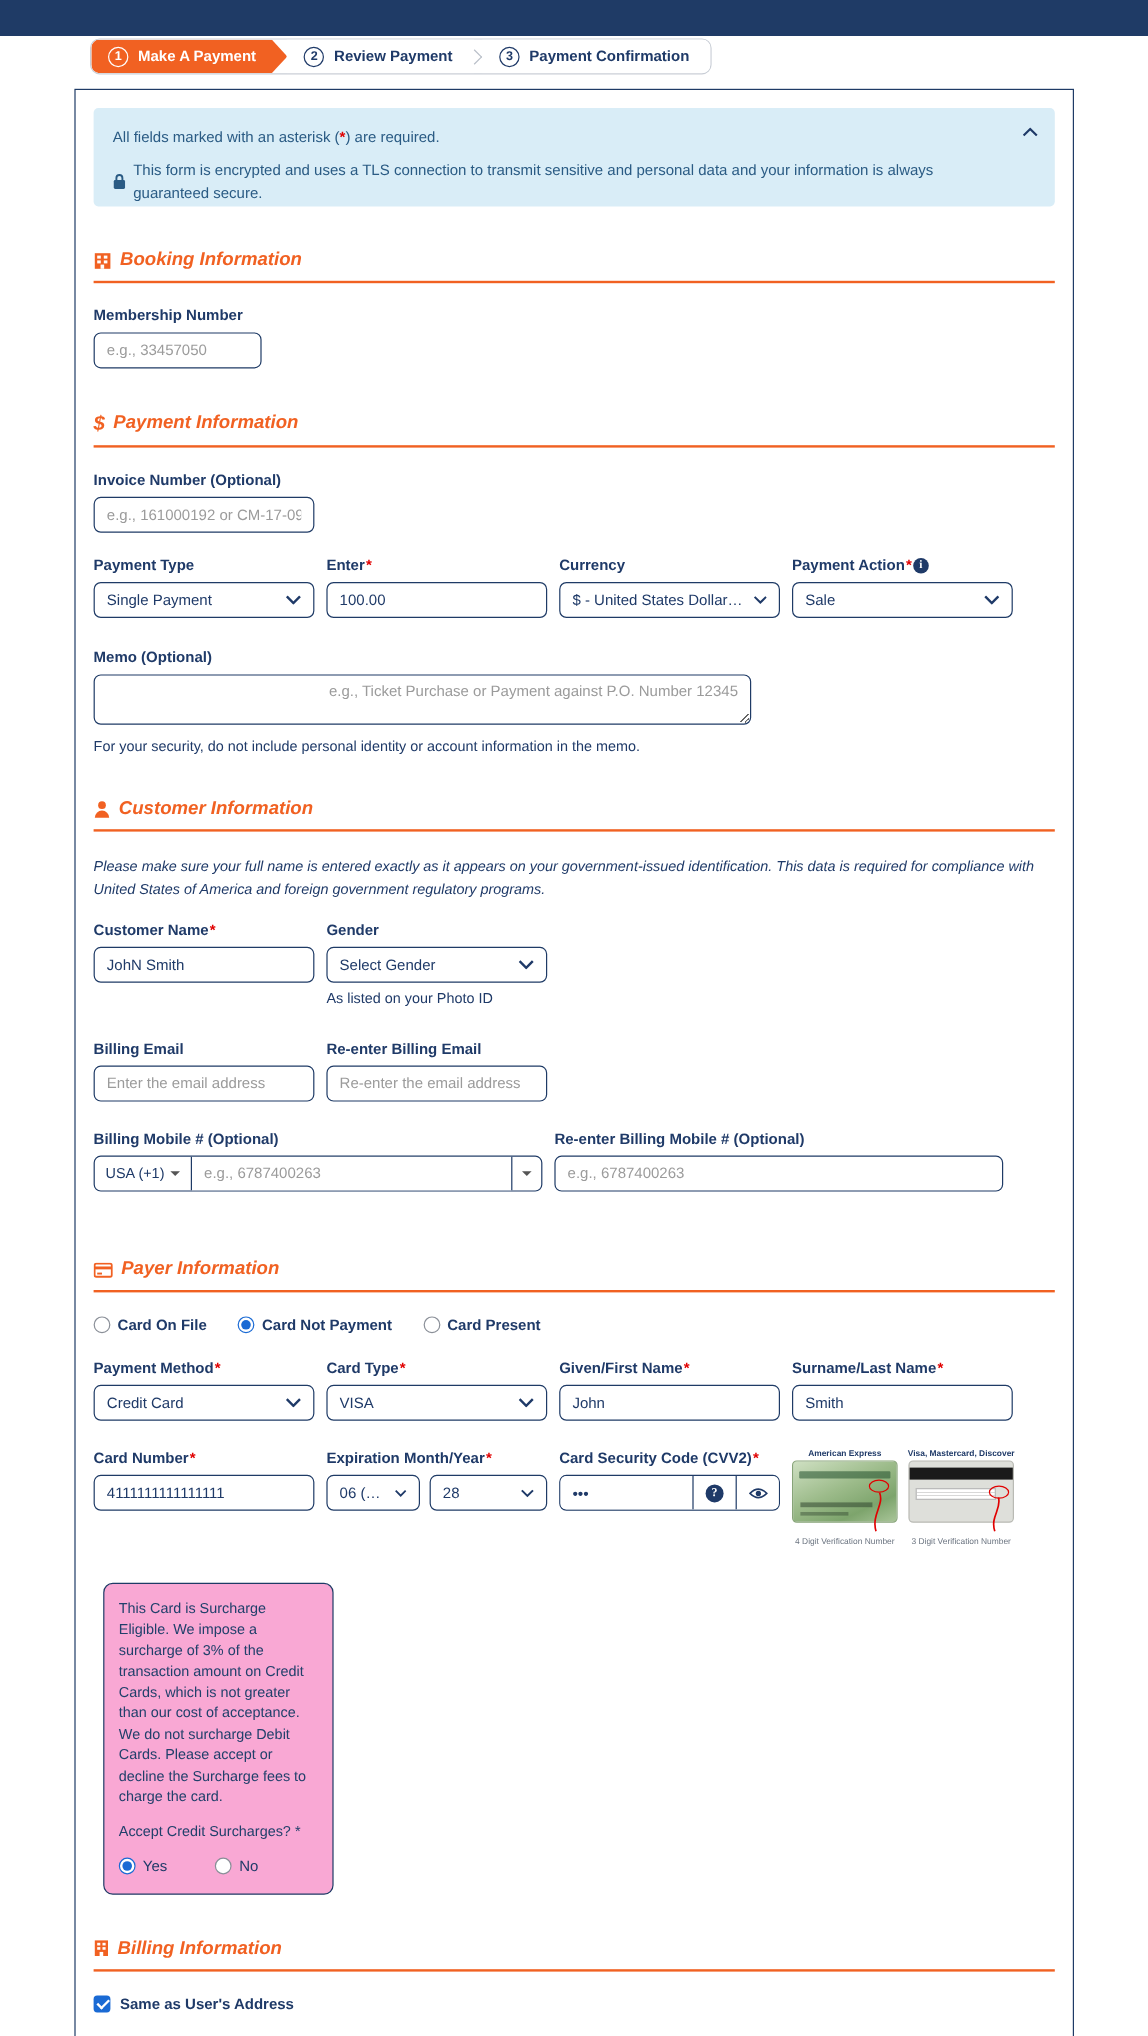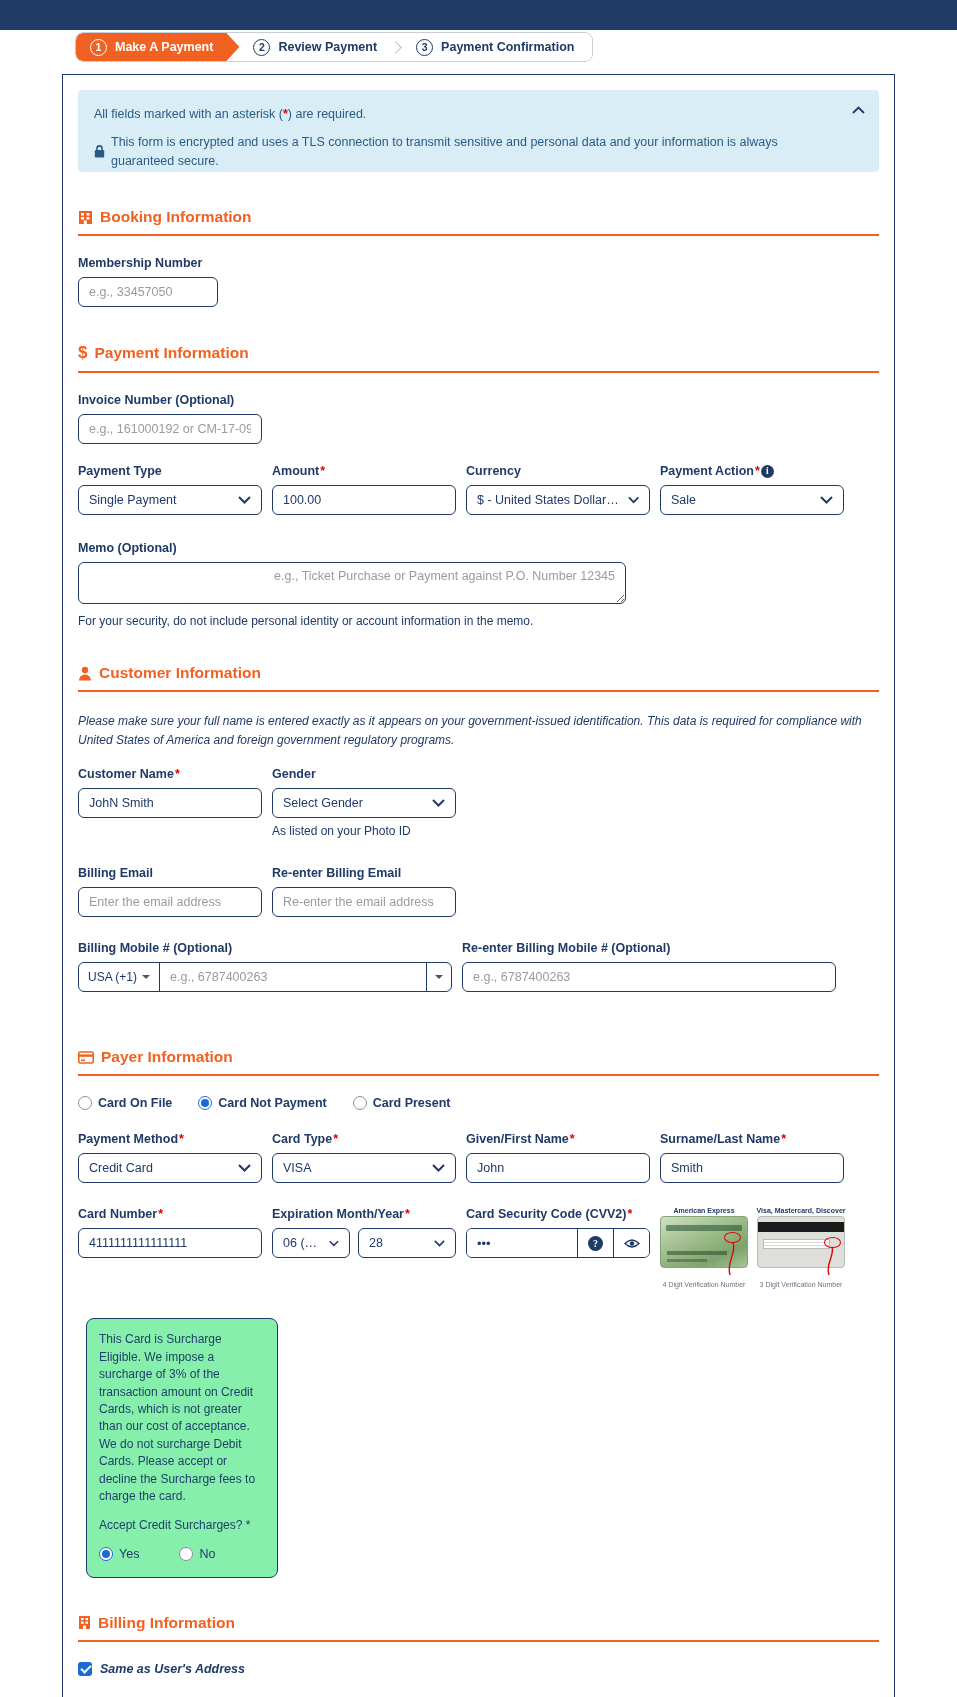--- a/index.html
+++ b/index.html
@@ -20,21 +20,21 @@
   .card { margin:12px 62px 40px 62px; border:1px solid #1f3b66; background:#fff; padding:15px 15px 28px 15px; }
 
   
   .notice { background:#d9edf7; border-radius:4px; padding:15px 40px 2px 16px; position:relative; color:#2a5b84; font-size:12.5px; }
   .notice p { margin:0; line-height:1.5; }
   .notice p + p { margin-top:9px; display:flex; align-items:center; gap:6px; }
   .req { color:#e10000; font-weight:bold; }
   .collapse-btn { position:absolute; top:10px; right:12px; background:none; border:none; cursor:pointer; padding:2px; }
 
   
-  .section-head { display:flex; align-items:center; gap:7px; margin:36px 0 0 0; padding-bottom:8px; border-bottom:2px solid #f16122; color:#f16122; font-size:15.5px; font-weight:bold; }
+  .section-head { display:flex; align-items:center; gap:7px; margin:36px 0 0 0; padding-bottom:8px; border-bottom:2px solid #f16122; color:#f16122; font-size:15.5px; font-weight:bold;font-style:italic; }
   .section-head .dollar { font-size:17px; font-weight:bold; }
   .section-body { padding-top:20px; }
 
   .field { margin-bottom:20px; }
   .field-label { display:flex; align-items:center; gap:1px; font-size:12.5px; font-weight:bold; color:#1f3a68; margin-bottom:7px; }
   .row { display:flex; gap:10px; }
   .help-text { font-size:12px; color:#1f3a68; margin-top:6px; }
   .note-italic { font-style:italic; font-size:12px; color:#1f3a68; line-height:1.55; margin-bottom:18px; max-width:790px; }
 
   .w140{width:140px} .w184{width:184px} .w374{width:374px} .w502{width:548px}
@@ -56,21 +56,21 @@
   .phone-group input { border:none; outline:none; flex:1; font-size:12.5px; padding:0 10px; color:#1f3a68; font-family:"Liberation Sans", sans-serif; }
   .phone-group input::placeholder { color:#9b9b9b; }
   .phone-caret-cell { display:flex; align-items:center; padding:0 8px; border-left:1px solid #1f3b66; cursor:pointer; }
 
   
   .radio-row { display:flex; gap:26px; margin-bottom:22px; }
   .radio-item { display:flex; align-items:center; gap:6px; cursor:pointer; font-size:12.5px; font-weight:bold; color:#1f3a68; }
   .radio-circle { width:14px; height:14px; border-radius:50%; border:1.5px solid #8a8f98; background:#fff; position:relative; }
   .radio-circle.checked { border-color:#1a6ad4; }
   .radio-circle.checked::after { content:""; position:absolute; inset:2px; border-radius:50%; background:#1a6ad4; }
-  .checkbox-item { display:flex; align-items:center; gap:8px; font-size:12.5px; font-weight:bold; cursor:pointer; margin-bottom:22px;font-style:italic; }
+  .checkbox-item { display:flex; align-items:center; gap:8px; font-size:12.5px; font-weight:bold; cursor:pointer; margin-bottom:22px; }
   .checkbox { width:14px; height:14px; border-radius:3px; background:#1a6ad4; position:relative; }
   .checkbox::after { content:""; position:absolute; left:4.5px; top:1.5px; width:4px; height:8px; border:solid #fff; border-width:0 2px 2px 0; transform:rotate(45deg); }
 
   
   .cvv-group { display:flex; border:1px solid #1f3b66; border-radius:6px; height:30px; overflow:hidden; background:#fff; }
   .cvv-group input { border:none; outline:none; width:90px; flex:1; padding:0 10px; font-size:13px; color:#1f3a68; font-family:"Liberation Sans", sans-serif; }
   .cvv-cell { width:36px; display:flex; align-items:center; justify-content:center; border-left:1px solid #1f3b66; cursor:pointer; background:#fff; }
   .info-circle { display:inline-flex; width:13px; height:13px; border-radius:50%; background:#1f3a68; color:#fff; font-size:9.5px; font-weight:bold; align-items:center; justify-content:center; font-family:"Liberation Serif", serif; }
 
   
@@ -83,21 +83,21 @@
   .amex-num { position:absolute; bottom:12px; left:6px; right:20px; height:4px; background:rgba(40,60,40,.5); }
   .amex-num2 { position:absolute; bottom:5px; left:6px; width:40px; height:3px; background:rgba(40,60,40,.4); }
   .card-img.visa { background:#dedfda; border:1px solid #b9bab4; }
   .visa-stripe { position:absolute; top:5px; left:0; right:0; height:10px; background:#1a1a1a; }
   .visa-sig { position:absolute; top:22px; left:5px; right:14px; height:10px; background:repeating-linear-gradient(#fff 0 2px, #d8d8d8 2px 3px); border:1px solid #bbb; }
   .red-ellipse { position:absolute; width:17px; height:11px; border:1.5px solid #e10000; border-radius:50%; }
   .annot-svg { position:absolute; overflow:visible; }
   .card-sample-caption { font-size:7px; color:#6b7480; margin-top:13px; white-space:nowrap; }
 
   
-  .surcharge { width:192px; background:#86efac; border:1px solid #1f3b66; border-radius:8px; padding:12px 12px 14px 12px; margin:10px 0 0 8px; font-size:12px; color:#21406b; line-height:1.45; }
+  .surcharge { width:192px; background:#f9a8d4; border:1px solid #1f3b66; border-radius:8px; padding:12px 12px 14px 12px; margin:10px 0 0 8px; font-size:12px; color:#21406b; line-height:1.45; }
   .surcharge-q { margin-top:12px; }
   .surcharge-radios { display:flex; gap:40px; margin-top:10px; }
   .surcharge .radio-item { font-weight:normal;text-align:right; }
 
   .icon-svg { display:inline-flex; }
 </style>
 </head>
 <body>
 
 <div class="topbar"></div>
@@ -181,21 +181,21 @@
           </div>
         <div class="selectbox">
           <span>Single Payment</span>
           <svg width="13" height="8" viewBox="0 0 13 8">
               <polyline points="1,1 6.5,6.5 12,1" fill="none" stroke="#1f3a68" stroke-width="2"></polyline>
             </svg>
         </div>
       </div>
       <div class="field w184">
         <div class="field-label">
-            <span>Amount</span>
+            <span>Enter</span>
             <span class="req">*</span>
           </div>
         <input class="tb" type="text" value="100.00" style="">
       </div>
       <div class="field w184">
         <div class="field-label">
             <span>Currency</span>
           </div>
         <div class="selectbox">
           <span>$ - United States Dollar (USD)</span>

